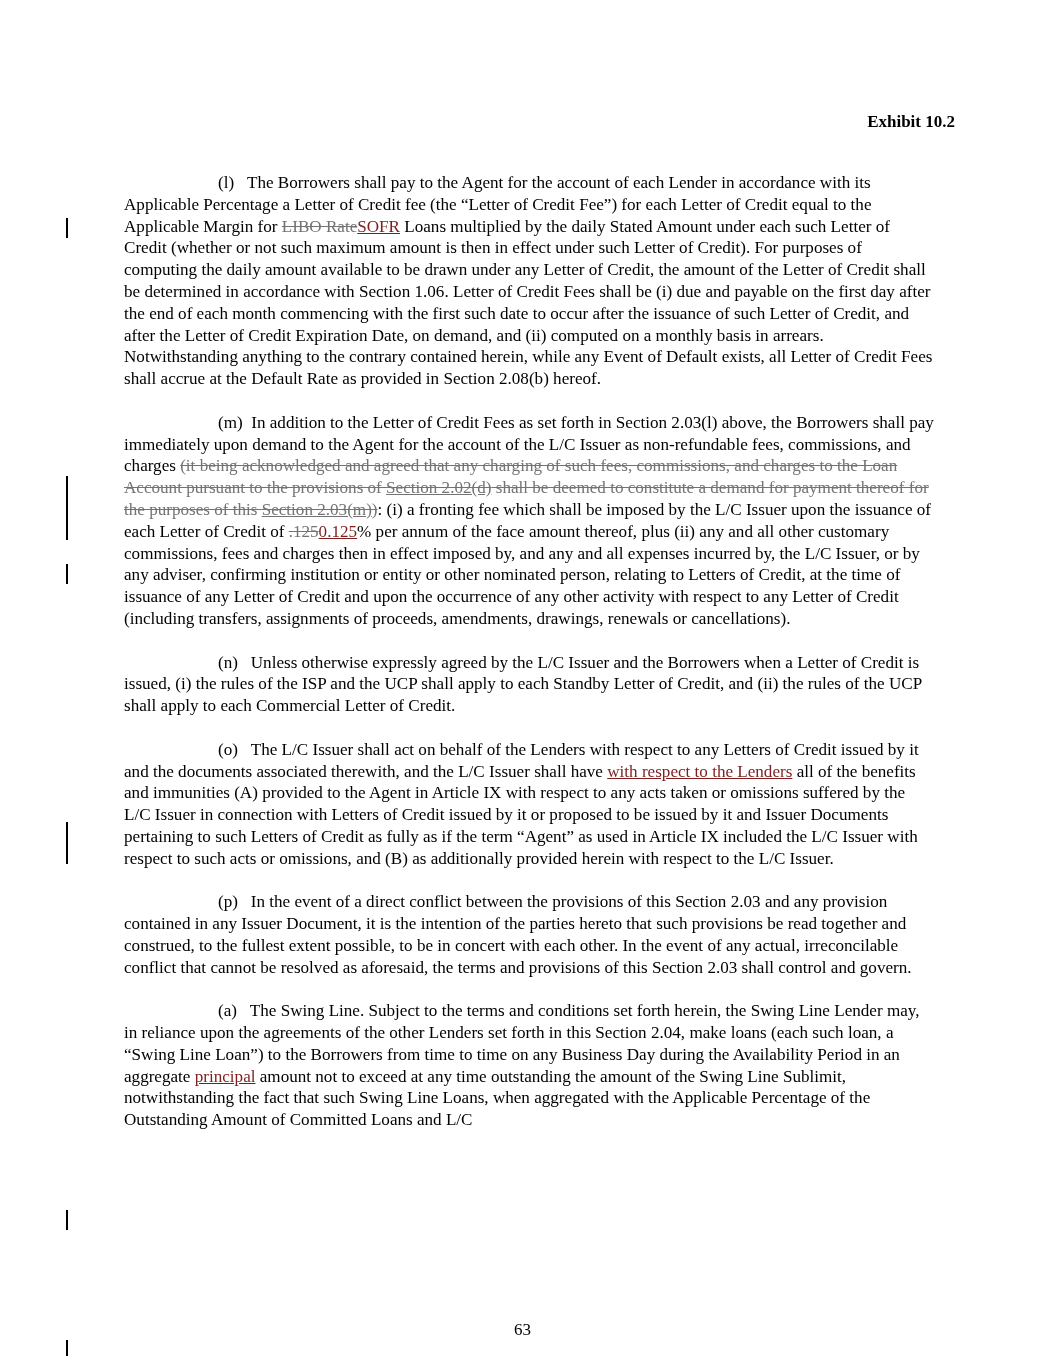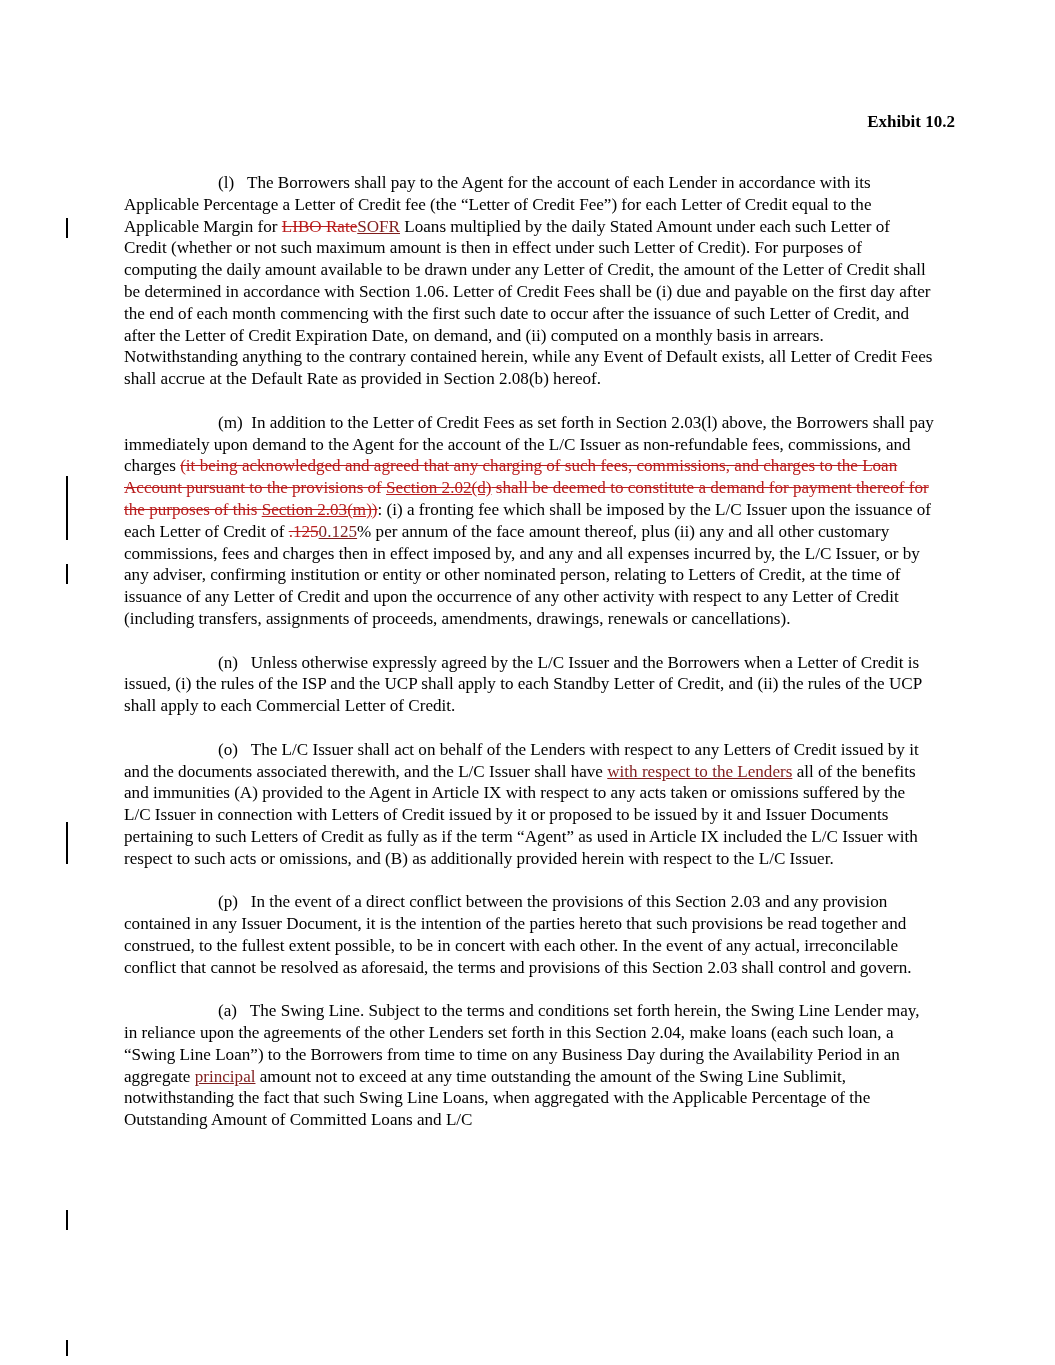--- a/index.html
+++ b/index.html
@@ -3,21 +3,21 @@
 <meta charset="utf-8">
 <style>
   html, body { margin:0; padding:0; background:#ffffff; }
   body { width:1055px; height:1365px; position:relative; overflow:hidden;
          font-family:"Liberation Serif", "DejaVu Serif", serif; color:#000; }
   .page { position:absolute; left:0; top:12px; width:1055px; height:978px;margin-top:36px; }
   .exhibit { position:absolute; right:100px; top:64px; font-weight:bold; font-size:17px; }
   .body { position:absolute; left:124px; top:124px; width:810px; font-size:17.1px; line-height:21.8px; }
   p { margin:0 0 21.8px 0; text-align:left; }
   .indent { display:inline-block; width:94px; }
-  .del { color:#b91c1c; text-decoration:line-through; }
+  .del { color:#737373; text-decoration:line-through; }
   .ins { color:#7f1d1d; text-decoration:underline; }
   .u { }
   .heading { margin-left:62px; }
   .heading .num { display:inline-block; width:60px; }
   .heading b { font-weight:bold; }
   .pagenum { position:absolute; left:0; width:1045px; top:1272px; text-align:center; font-size:17px; }
   .bar { position:absolute; left:66px; width:2px; background:#000; }
 </style>
 </head>
 <body>
@@ -41,13 +41,14 @@
     <p><span class="indent"></span><span>(n)</span>&nbsp;&nbsp;&nbsp;<span>Unless otherwise expressly agreed by the L/C Issuer and the Borrowers when a Letter of Credit is issued, (i) the rules of the ISP and the UCP shall apply to each Standby Letter of Credit, and (ii) the rules of the UCP shall apply to each Commercial Letter of Credit.</span></p>
 
     <p><span class="indent"></span><span>(o)</span>&nbsp;&nbsp;&nbsp;<span>The L/C Issuer shall act on behalf of the Lenders with respect to any Letters of Credit issued by it and the documents associated therewith, and the L/C Issuer shall have </span><span class="ins">with respect to the Lenders</span><span> all of the benefits and immunities (A) provided to the Agent in </span><span class="u">Article IX</span><span> with respect to any acts taken or omissions suffered by the L/C Issuer in connection with Letters of Credit issued by it or proposed to be issued by it and Issuer Documents pertaining to such Letters of Credit as fully as if the term “Agent” as used in </span><span class="u">Article IX</span><span> included the L/C Issuer with respect to such acts or omissions, and (B) as additionally provided herein with respect to the L/C Issuer.</span></p>
 
     <p><span class="indent"></span><span>(p)</span>&nbsp;&nbsp;&nbsp;<span>In the event of a direct conflict between the provisions of this </span><span class="u">Section 2.03</span><span> and any provision contained in any Issuer Document, it is the intention of the parties hereto that such provisions be read together and construed, to the fullest extent possible, to be in concert with each other.  In the event of any actual, irreconcilable conflict that cannot be resolved as aforesaid, the terms and provisions of this </span><span class="u">Section 2.03</span><span> shall control and govern.</span></p>
 
 
     <p><span class="indent"></span><span>(a)</span>&nbsp;&nbsp;&nbsp;<span class="u">The Swing Line</span><span>.  Subject to the terms and conditions set forth herein, the Swing Line Lender may, in reliance upon the agreements of the other Lenders set forth in this </span><span class="u">Section 2.04</span><span>, make loans (each such loan, a “</span><span class="u">Swing Line Loan</span><span>”) to the Borrowers from time to time on any Business Day during the Availability Period in an aggregate </span><span class="ins">principal</span><span> amount not to exceed at any time outstanding the amount of the Swing Line Sublimit, notwithstanding the fact that such Swing Line Loans, when aggregated with the Applicable Percentage of the Outstanding Amount of Committed Loans and L/C</span></p>
   </div>
 
+  <div class="pagenum">63</div>
 </div>
 
 </body></html>

